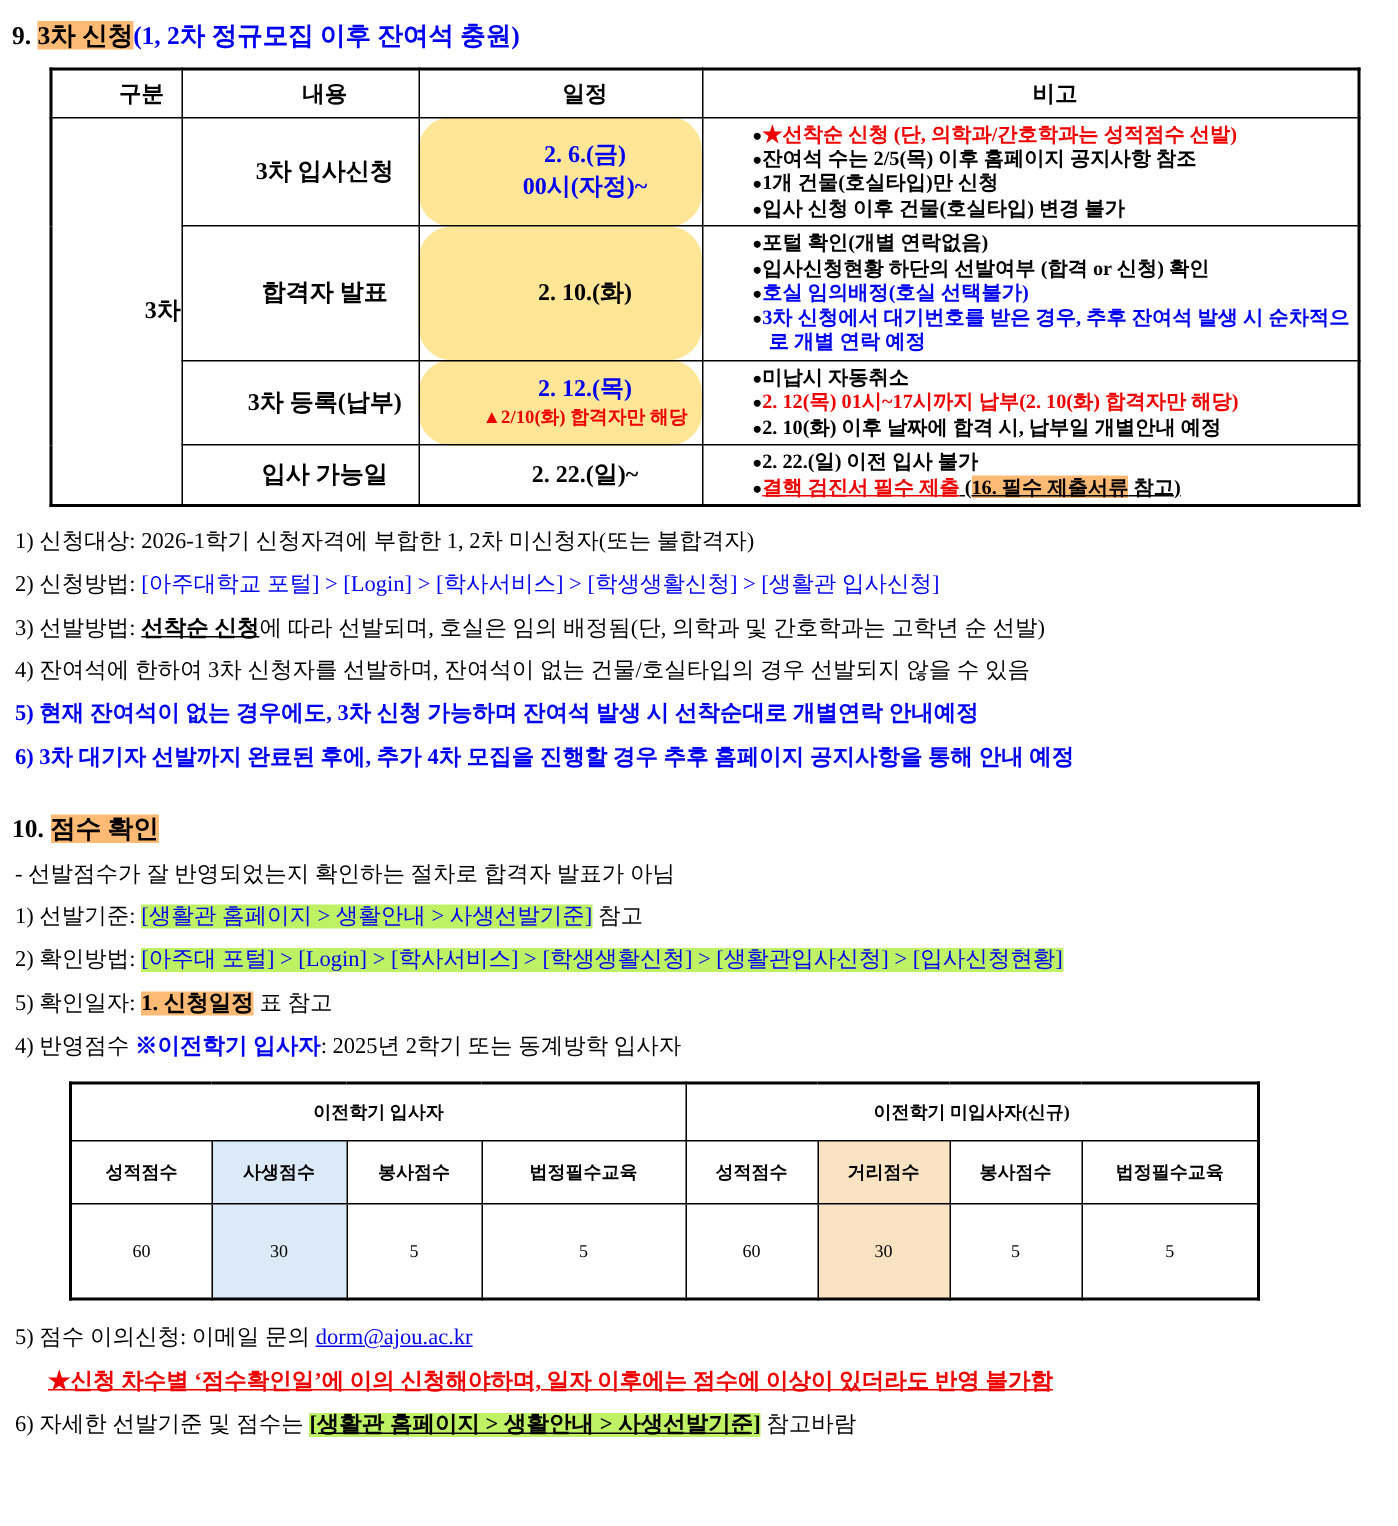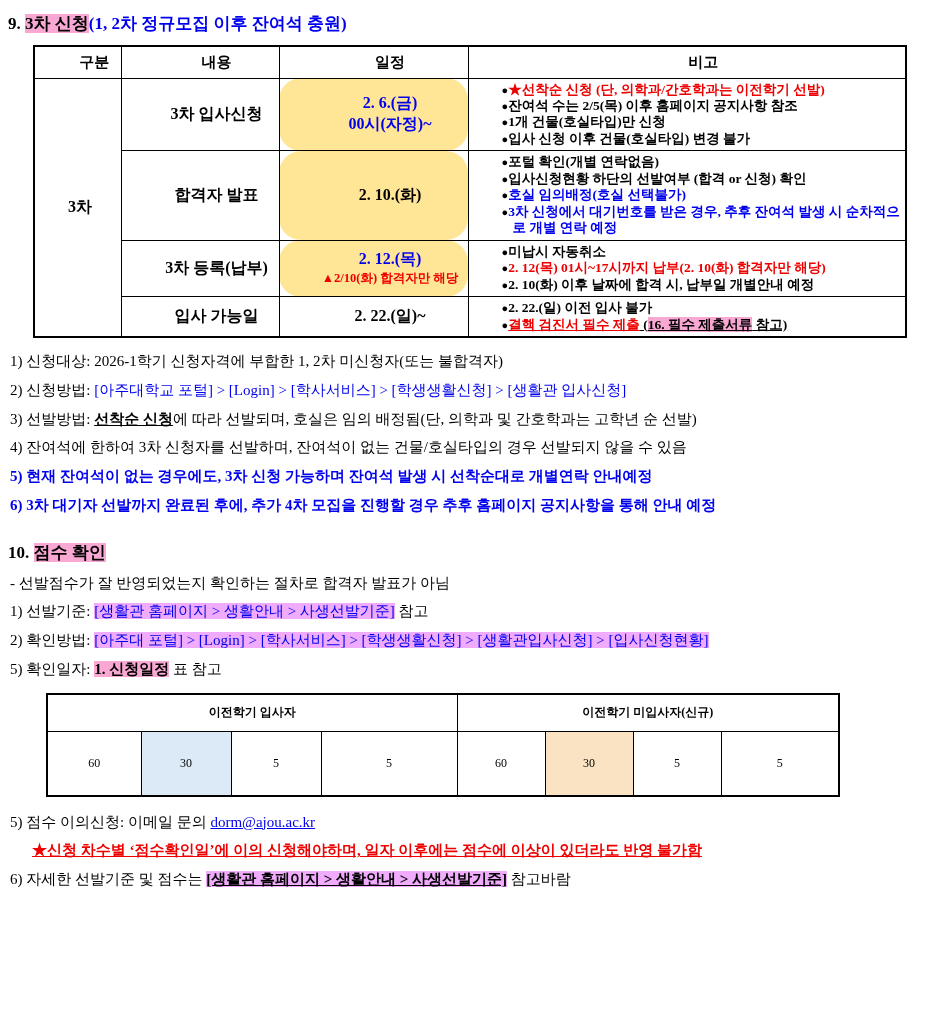--- a/index.html
+++ b/index.html
@@ -8,22 +8,22 @@
     font-family:"Liberation Serif","DejaVu Serif",serif;
     color:#000;
     font-size:15px;
     padding:8px 6px 0 8px;
   }
   
   .c-red  { color:#ee0000; }
   .c-blue { color:#0000ee; }
   .bold   { font-weight:bold; }
   .ul     { text-decoration:underline; }
-  .hl-gray   { background:#f9a8d4; }
-  .hl-yellow { background:#f0abfc; }
+  .hl-gray   { background:#fdba74; }
+  .hl-yellow { background:#bef264; }
 
   
   .sec-title { font-size:17px; font-weight:bold; margin:4px 0 10px 0; }
   .sec-title .paren { color:#0000ee; }
 
   
   table.sched {
     border-collapse:collapse;
     margin-left:25px;
     table-layout:fixed;
@@ -31,21 +31,21 @@
   }
   table.sched th, table.sched td {
     border:1px solid #000;
     vertical-align:middle;
     padding-left:33px;
   }
   table.sched { border:2px solid #000; }
   table.sched th {
     font-size:15px; font-weight:bold; text-align:center; height:32px; background:#fff;
   }
-  td.col-group { text-align:left; font-weight:bold; font-size:16px; }
+  td.col-group { text-align:right; font-weight:bold; font-size:16px; }
   td.col-content { text-align:center; font-weight:bold; font-size:16px;margin-top:44px; }
   td.col-sched { text-align:center; font-weight:bold; font-size:16px;border-radius:22px; }
   td.cell-yellow { background:#ffe596; }
   td.col-notes { padding:3px 4px 3px 5px; font-size:13.5px; line-height:1.22; }
   .sched-sub { font-size:12.5px; }
   .bullet { padding-left:11px; text-indent:-11px; font-weight:bold; }
   .bullet .dot { font-size:11px; }
 
   
   .notes { margin:14px 0 0 2px; }
@@ -100,21 +100,21 @@
   </thead>
   <tbody id="sched-body">
       <tr>
         <td class="col-group" rowspan="4">3차</td>
         <td class="col-content">3차 입사신청</td>
         <td class="col-sched cell-yellow">
           <div class="c-blue">2. 6.(금)</div>
           <div class="c-blue">00시(자정)~</div>
         </td>
         <td class="col-notes">
-          <div class="bullet"><span class="dot">●</span><span class="c-red">★선착순 신청 (단, 의학과/간호학과는 이전학기 선발)</span></div>
+          <div class="bullet"><span class="dot">●</span><span class="c-red">★선착순 신청 (단, 의학과/간호학과는 성적점수 선발)</span></div>
           <div class="bullet"><span class="dot">●</span><span>잔여석 수는 2/5(목) 이후 홈페이지 공지사항 참조</span></div>
           <div class="bullet"><span class="dot">●</span><span>1개 건물(호실타입)만 신청</span></div>
           <div class="bullet"><span class="dot">●</span><span>입사 신청 이후 건물(호실타입) 변경 불가</span></div>
         </td>
       </tr>
       <tr>
         <td class="col-content">합격자 발표</td>
         <td class="col-sched cell-yellow">
           <div>2. 10.(화)</div>
         </td>
@@ -162,40 +162,51 @@
 <div class="sec10">
   <div class="sec-title">
     <span>10. </span><span class="hl-gray">점수 확인</span>
   </div>
 
   <div class="notes" id="sec10-top" style="margin-top:6px;">
       <div class="note-line"><span>- 선발점수가 잘 반영되었는지 확인하는 절차로 합격자 발표가 아님</span></div>
       <div class="note-line"><span>1) 선발기준: </span><span class="c-blue hl-yellow">[생활관 홈페이지 &gt; 생활안내 &gt; 사생선발기준]</span><span> 참고</span></div>
       <div class="note-line"><span>2) 확인방법: </span><span class="c-blue hl-yellow">[아주대 포털] &gt; [Login] &gt; [학사서비스] &gt; [학생생활신청] &gt; [생활관입사신청] &gt; [입사신청현황]</span></div>
       <div class="note-line"><span>5) 확인일자: </span><span class="bold hl-gray">1. 신청일정</span><span> 표 참고</span></div>
+      <div class="note-line"><span>4) 반영점수 </span><span class="c-blue bold">※이전학기 입사자</span><span>: 2025년 2학기 또는 동계방학 입사자</span></div>
     </div>
 
   <table class="score">
     <colgroup>
       <col style="width:94px">
         <col style="width:90px">
         <col style="width:90px">
         <col style="width:136px">
       <col style="width:88px">
         <col style="width:88px">
         <col style="width:88px">
         <col style="width:118px">
     </colgroup>
     <thead>
         <tr id="score-groups">
           <th class="group" colspan="4">이전학기 입사자</th>
           <th class="group" colspan="4">이전학기 미입사자(신규)</th>
         </tr>
       </thead>
     <tbody>
+      <tr id="score-labels">
+          <td class="lbl">성적점수</td>
+          <td class="lbl bg-blue">사생점수</td>
+          <td class="lbl">봉사점수</td>
+          <td class="lbl">법정필수교육</td>
+          <td class="lbl">성적점수</td>
+          <td class="lbl bg-tan">거리점수</td>
+          <td class="lbl">봉사점수</td>
+          <td class="lbl">법정필수교육</td>
+        </tr>
       <tr id="score-values">
           <td class="val">60</td>
           <td class="val bg-blue">30</td>
           <td class="val">5</td>
           <td class="val">5</td>
           <td class="val">60</td>
           <td class="val bg-tan">30</td>
           <td class="val">5</td>
           <td class="val">5</td>
         </tr>

